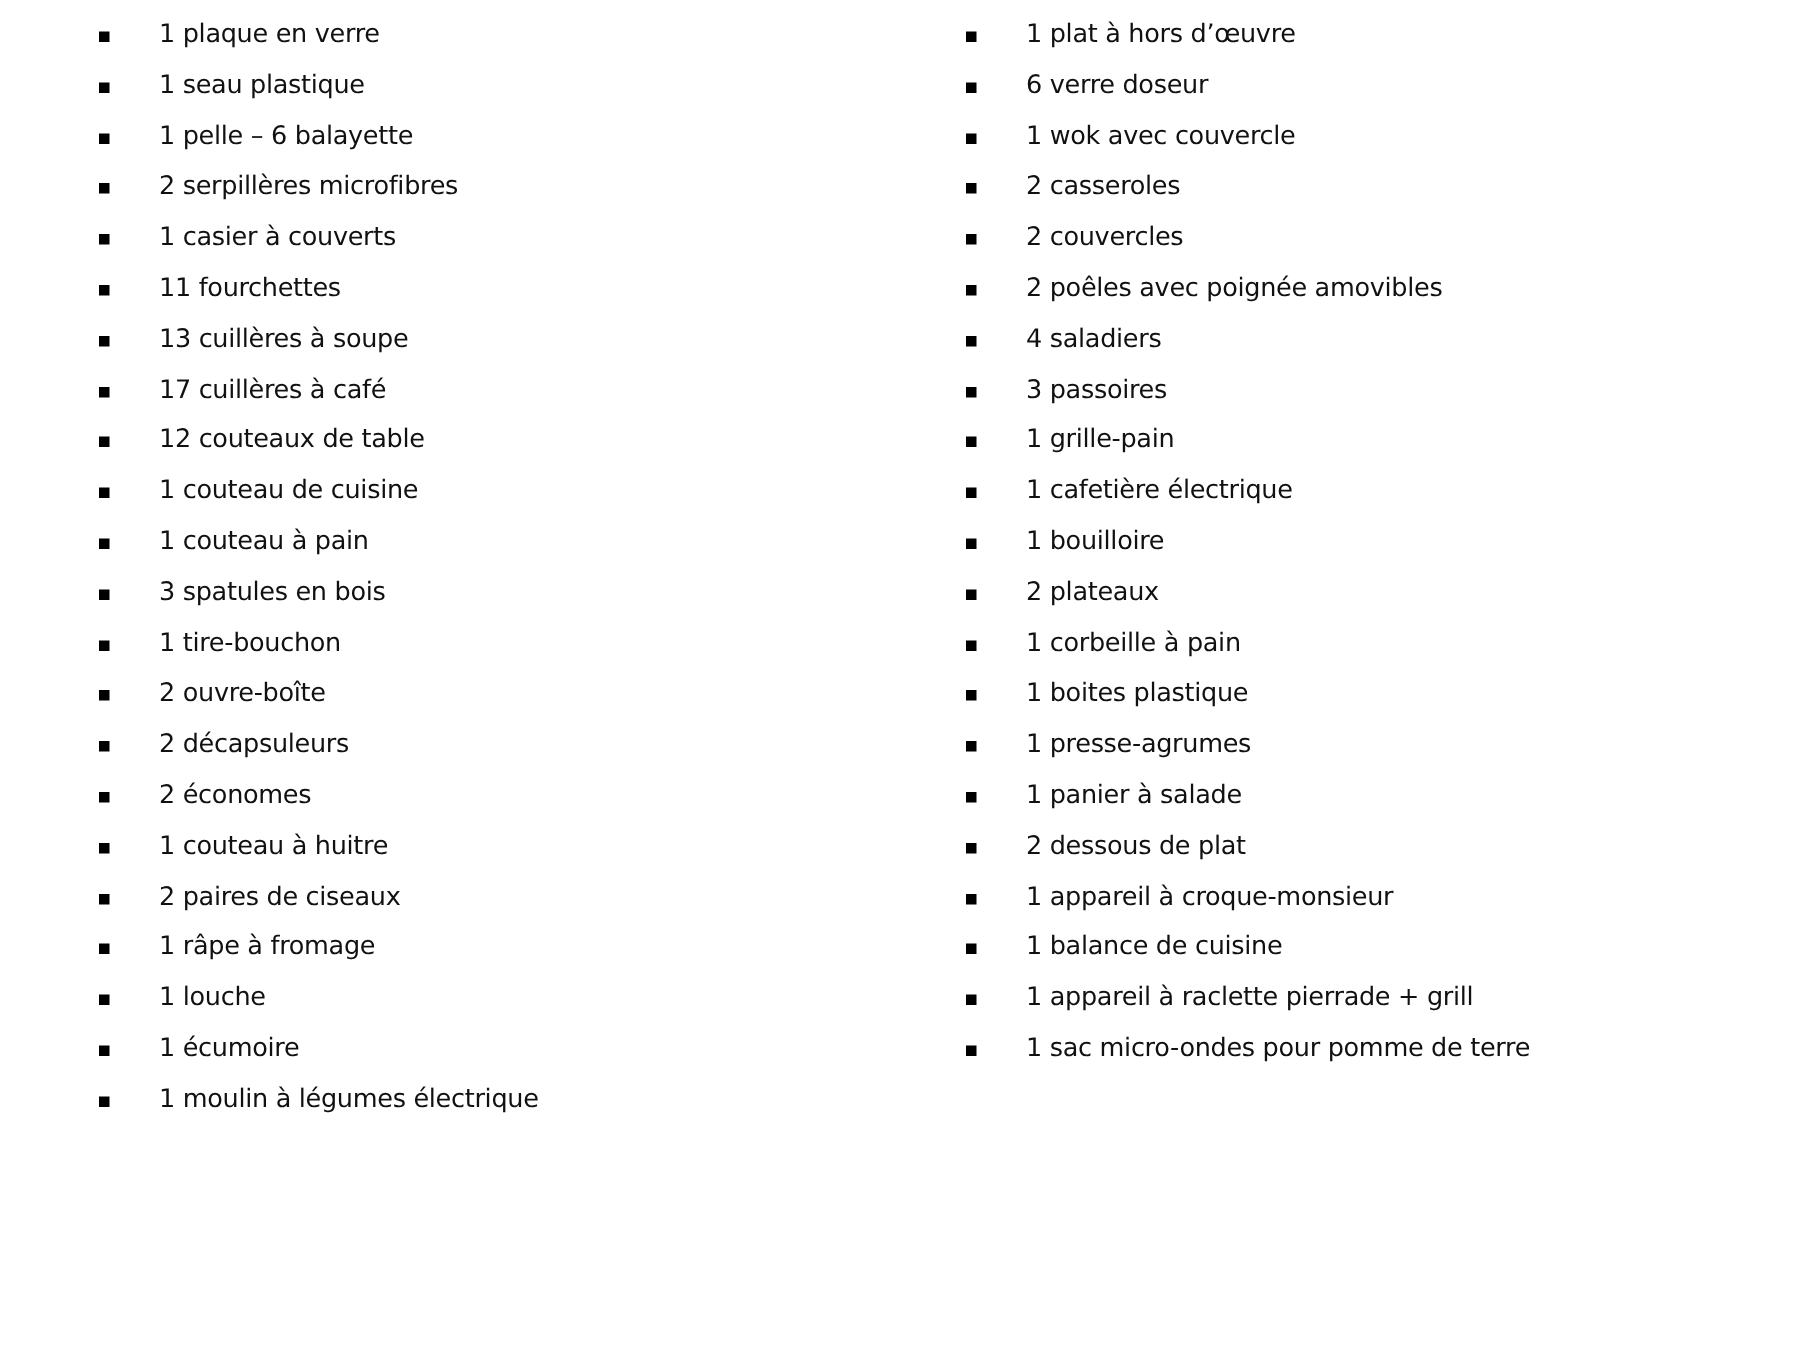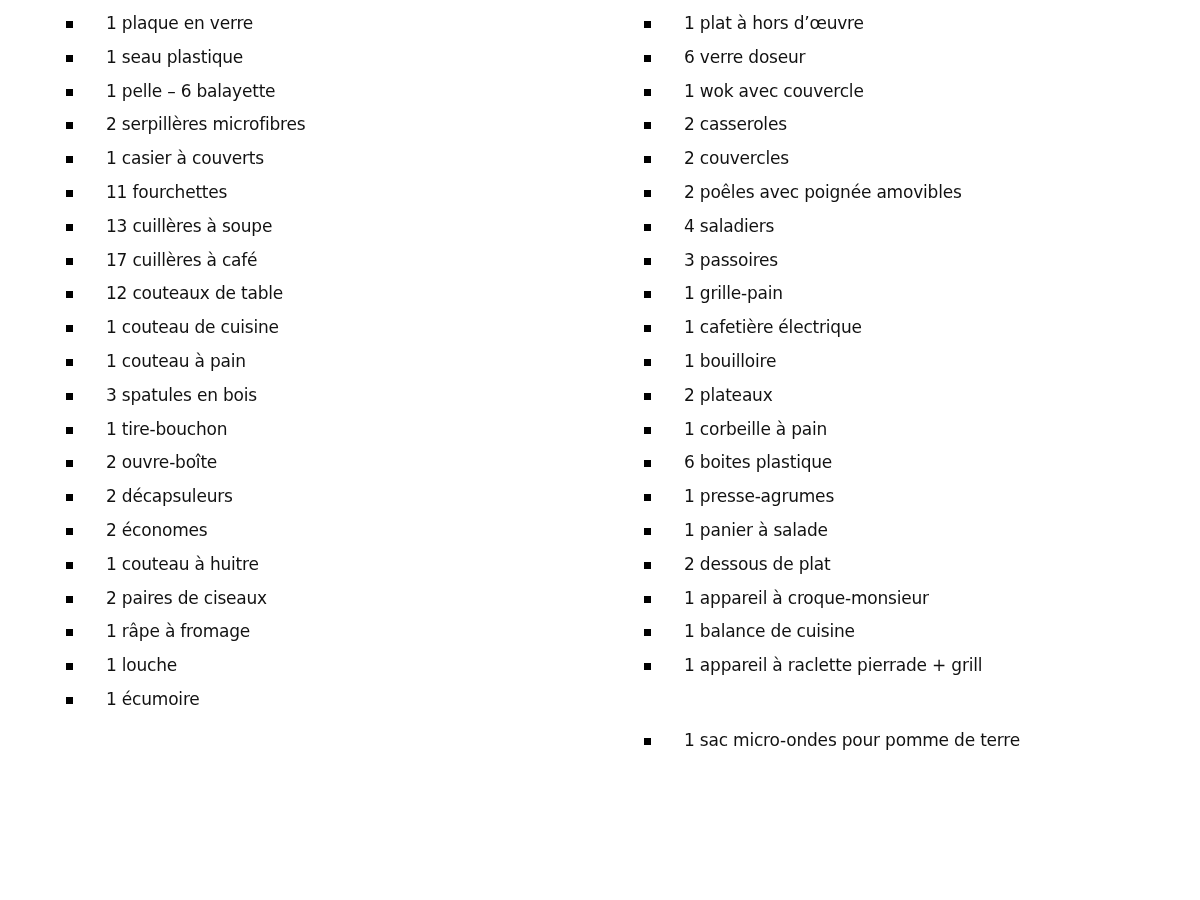--- a/index.html
+++ b/index.html
@@ -34,21 +34,20 @@
       position: relative;
       padding-left: 44px;
       font-size: 17px;
       line-height: 33.8px;
       letter-spacing: -0.2px;
       white-space: nowrap;
     }
     .item.wrap {
       white-space: normal;
       width: 420px;
-      margin-top: 41px;
     }
     .bullet {
       position: absolute;
       left: 4px;
       top: 14px;
       width: 7px;
       height: 7px;
       background: #000000;
     }
   </style>
@@ -77,37 +76,38 @@
   <li class="item"><span class="bullet"></span><span>3 spatules en bois</span></li>
   <li class="item"><span class="bullet"></span><span>1 tire-bouchon</span></li>
   <li class="item"><span class="bullet"></span><span>2 ouvre-boîte</span></li>
   <li class="item"><span class="bullet"></span><span>2 décapsuleurs</span></li>
   <li class="item"><span class="bullet"></span><span>2 économes</span></li>
   <li class="item"><span class="bullet"></span><span>1 couteau à huitre</span></li>
   <li class="item"><span class="bullet"></span><span>2 paires de ciseaux</span></li>
   <li class="item"><span class="bullet"></span><span>1 râpe à fromage</span></li>
   <li class="item"><span class="bullet"></span><span>1 louche</span></li>
   <li class="item"><span class="bullet"></span><span>1 écumoire</span></li>
+  <li class="item"><span class="bullet"></span><span>1 moulin à légumes électrique</span></li>
 </ul>
 
 <ul class="column col-right">
   <li class="item"><span class="bullet"></span><span>1 plat à hors d’œuvre</span></li>
   <li class="item"><span class="bullet"></span><span>6 verre doseur</span></li>
   <li class="item"><span class="bullet"></span><span>1 wok avec couvercle</span></li>
   <li class="item"><span class="bullet"></span><span>2 casseroles</span></li>
   <li class="item"><span class="bullet"></span><span>2 couvercles</span></li>
   <li class="item"><span class="bullet"></span><span>2 poêles avec poignée amovibles</span></li>
   <li class="item"><span class="bullet"></span><span>4 saladiers</span></li>
   <li class="item"><span class="bullet"></span><span>3 passoires</span></li>
   <li class="item"><span class="bullet"></span><span>1 grille-pain</span></li>
   <li class="item"><span class="bullet"></span><span>1 cafetière électrique</span></li>
   <li class="item"><span class="bullet"></span><span>1 bouilloire</span></li>
   <li class="item"><span class="bullet"></span><span>2 plateaux</span></li>
   <li class="item"><span class="bullet"></span><span>1 corbeille à pain</span></li>
-  <li class="item"><span class="bullet"></span><span>6 boites plastique</span></li>
+  <li class="item"><span class="bullet"></span><span>1 boites plastique</span></li>
   <li class="item"><span class="bullet"></span><span>1 presse-agrumes</span></li>
   <li class="item"><span class="bullet"></span><span>1 panier à salade</span></li>
   <li class="item"><span class="bullet"></span><span>2 dessous de plat</span></li>
   <li class="item"><span class="bullet"></span><span>1 appareil à croque-monsieur</span></li>
   <li class="item"><span class="bullet"></span><span>1 balance de cuisine</span></li>
   <li class="item"><span class="bullet"></span><span>1 appareil à raclette pierrade + grill</span></li>
   <li class="item wrap"><span class="bullet"></span><span>1 sac micro-ondes pour pomme de terre</span></li>
 </ul>
 
 </body></html>

